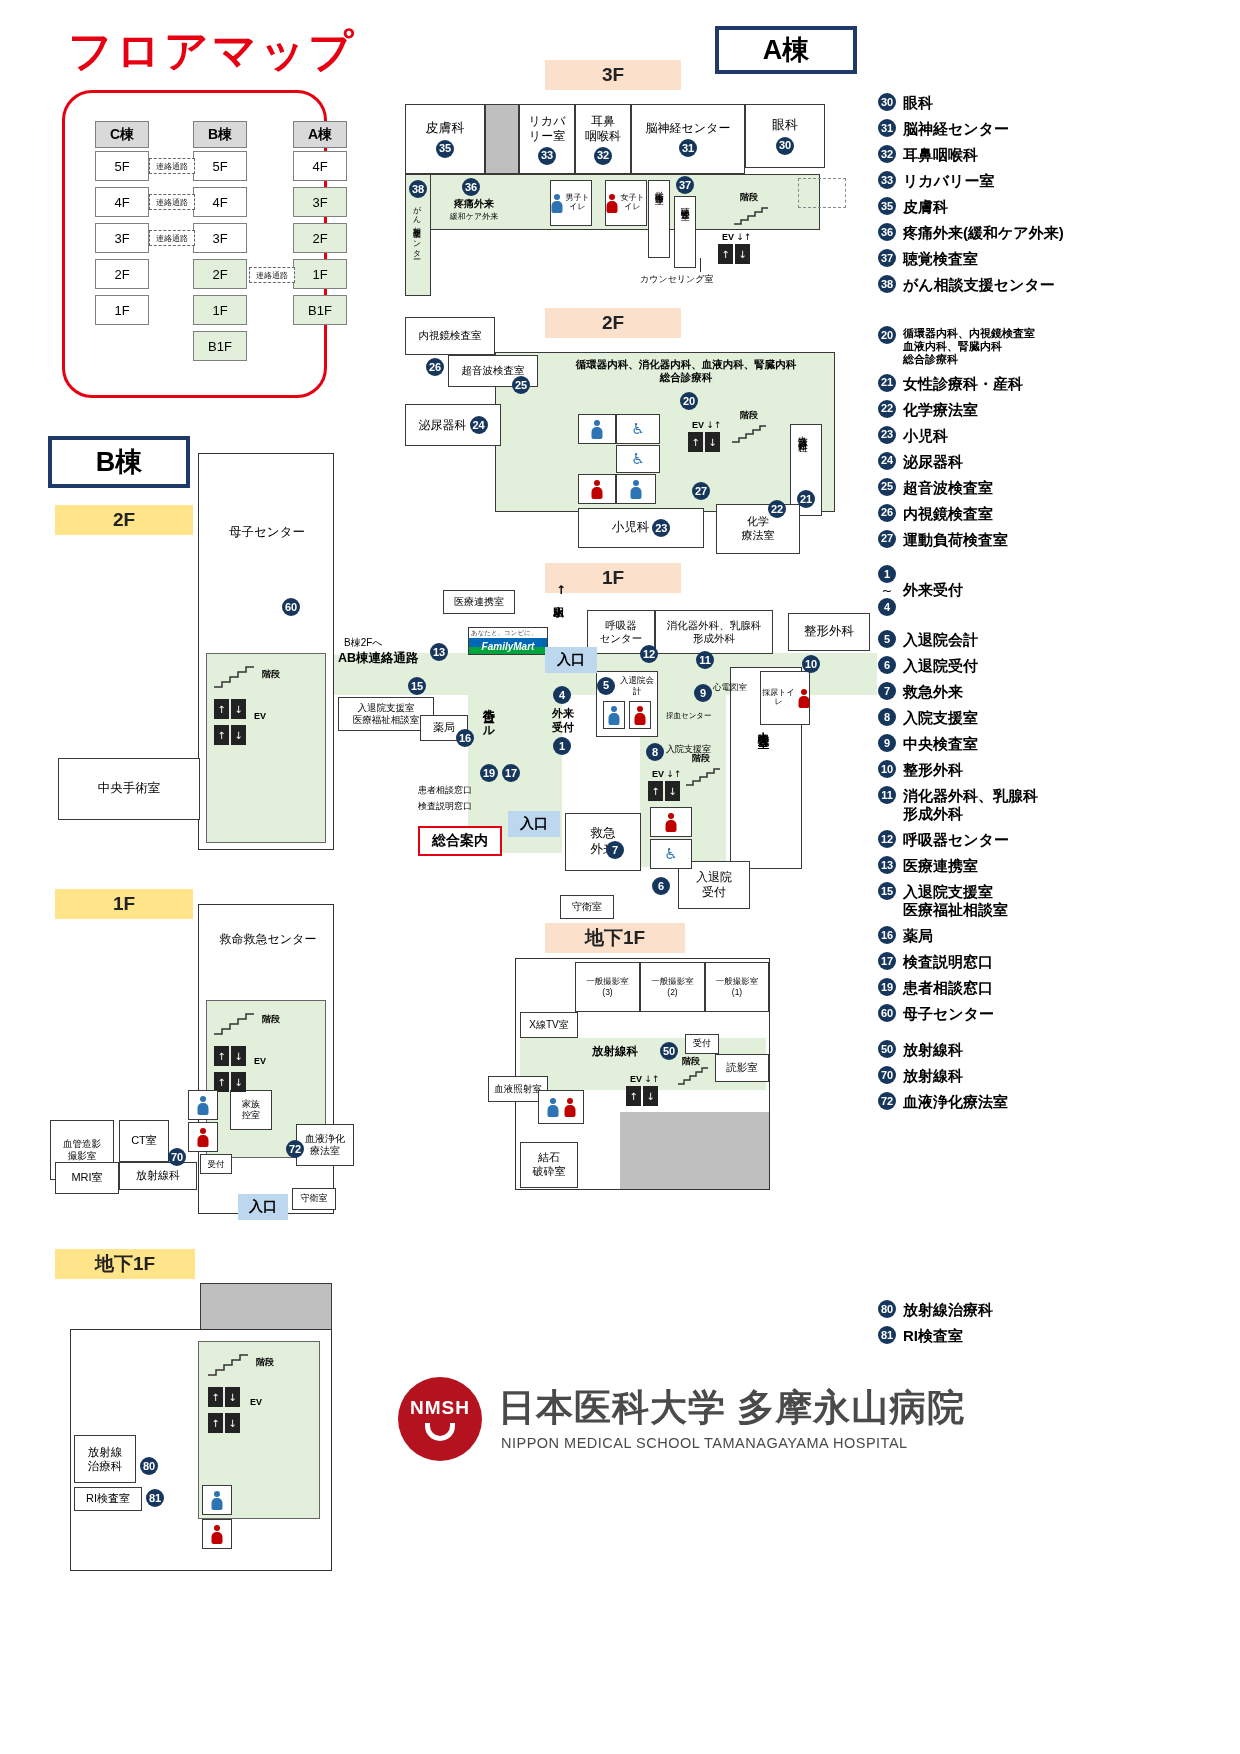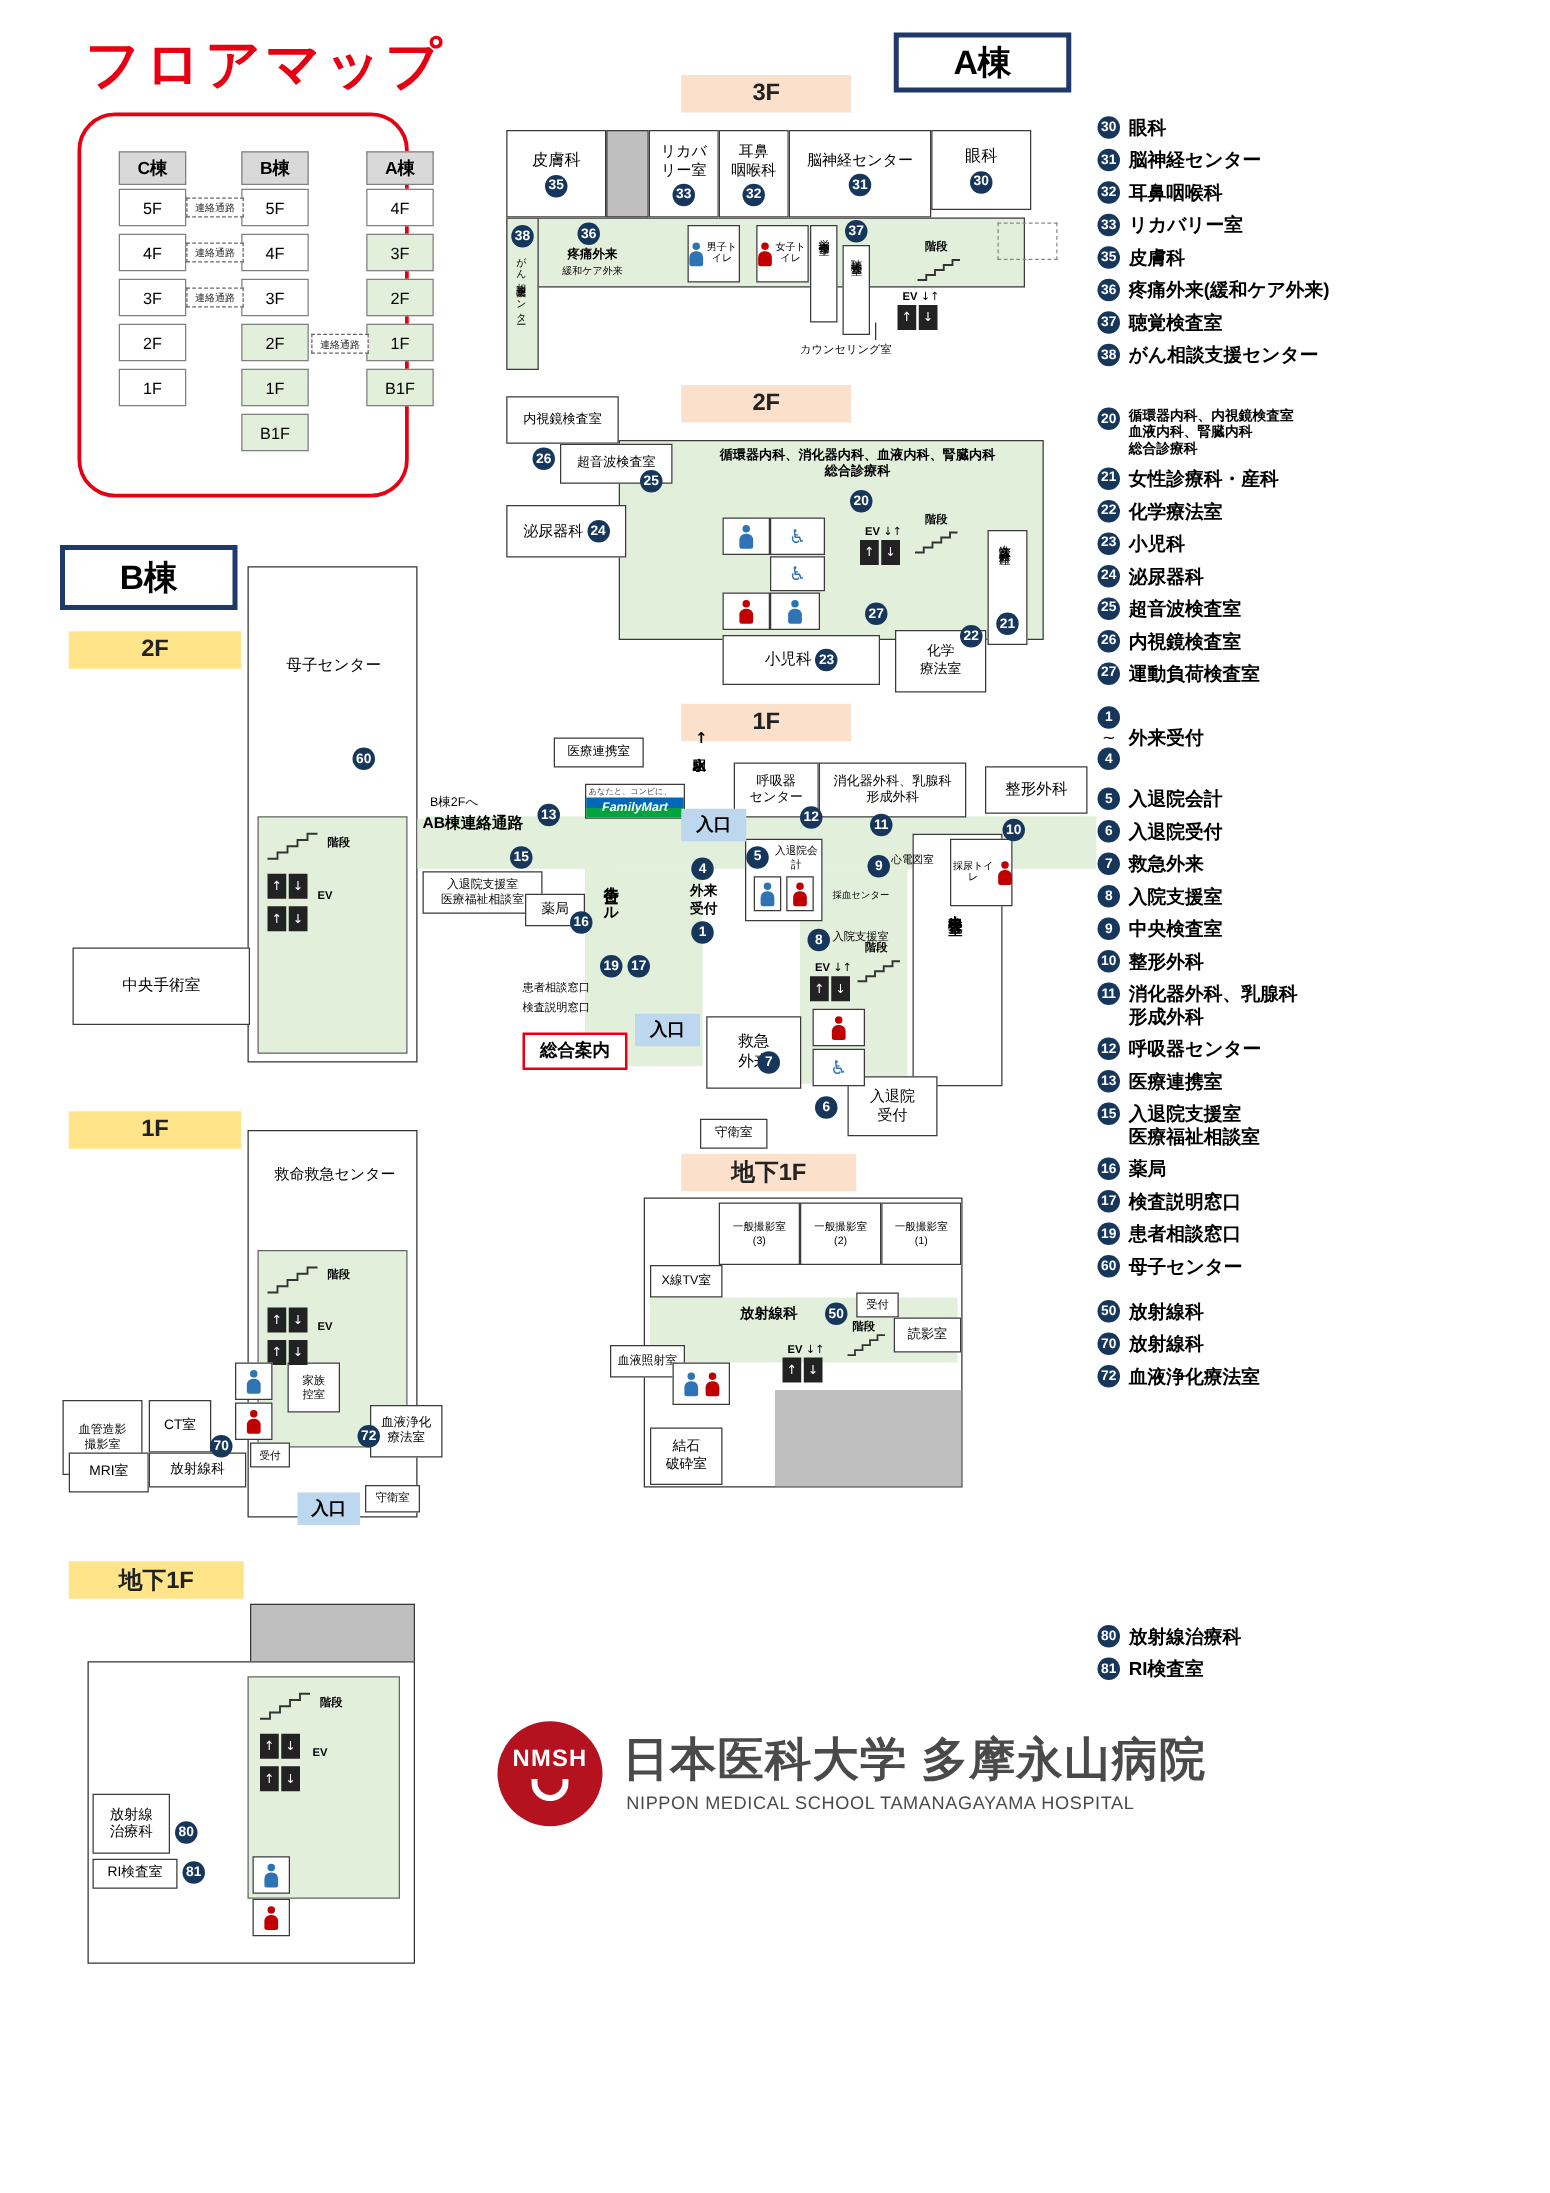--- a/index.html
+++ b/index.html
@@ -190,21 +190,21 @@
       </div>
     <div class="lbl" style="left:340px;top:98px;font-size:9px;font-weight:bold">階段</div>
     <svg class="stairs" style="left:330px;top:110px" width="38" height="22" viewBox="0 0 38 22">
         <path d="M2 20h7v-4h7v-4h7v-4h7V4h6" fill="none" stroke="#333" stroke-width="1.5"></path>
       </svg>
     <span class="num numabs" style="left:292px;top:170px">27</span>
     <div class="abs" style="left:390px;top:112px;width:32px;height:92px;border:1px solid #3a3a3a;background:#fff"></div>
     <div class="lbl vtext" style="left:397px;top:116px;height:84px;font-size:9.5px">女性診療科・産科</div>
     <span class="num numabs" style="left:397px;top:178px">21</span>
     <div class="room row" style="left:178px;top:196px;width:126px;height:40px;font-size:12.5px"><span>小児科</span><span class="num">23</span></div>
-    <div class="room" style="left:316px;top:192px;width:73px;height:50px;font-size:11px"><span>化学
+    <div class="room" style="left:316px;top:192px;width:84px;height:50px;font-size:11px"><span>化学
 療法室</span></div>
     <span class="num numabs" style="left:368px;top:188px">22</span>
   </div>
 
   <div class="legend" style="left:878px;top:326px">
 
   <div class="legend-item small">
         <span class="num">20</span>
         <span class="legend-label">循環器内科、内視鏡検査室
 血液内科、腎臓内科

